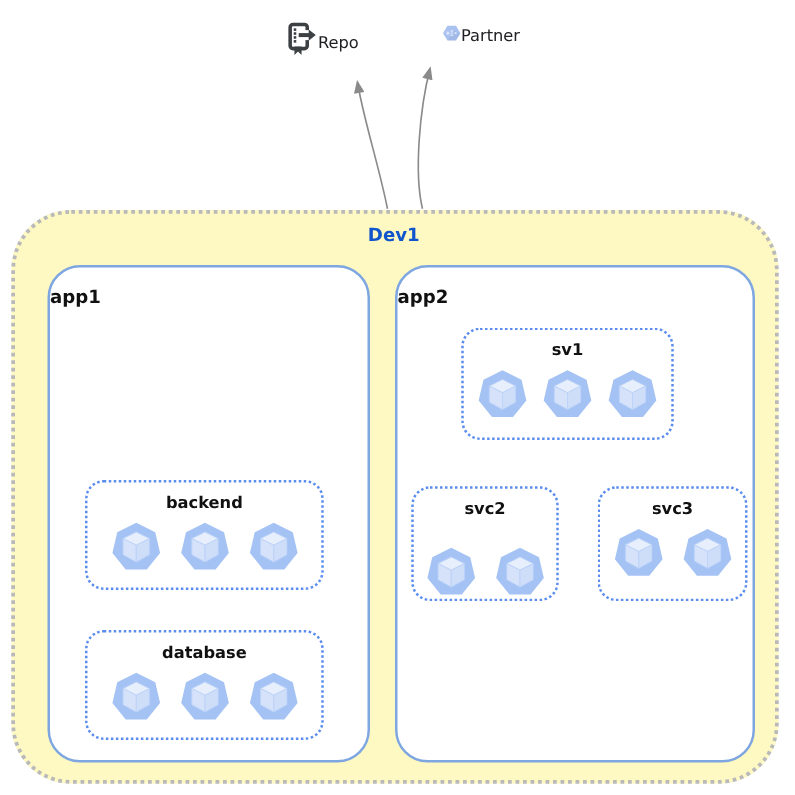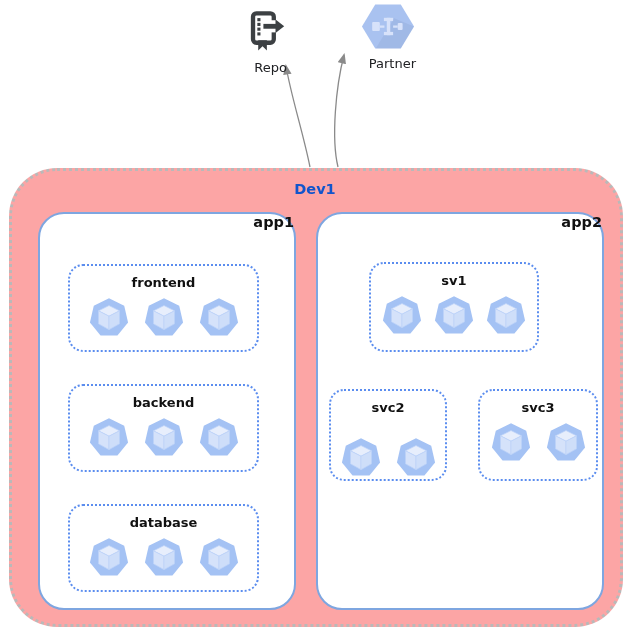--- a/index.html
+++ b/index.html
@@ -1,37 +1,37 @@
 <!DOCTYPE html>
 <html><head>
 <meta charset="utf-8">
 <style>
   html,body{margin:0;padding:0;background:#ffffff;}
   .canvas{
     position:relative;width:636px;height:636px;background:#ffffff;
     font-family:"DejaVu Sans","Liberation Sans",sans-serif;overflow:hidden;
   }
   
-  .ext-node{position:absolute;display:flex;flex-direction:column;align-items:flex-end;}
+  .ext-node{position:absolute;display:flex;flex-direction:row;align-items:center;}
   .ext-label{font-size:13px;color:#202124;margin-top:6px;}
   
   .cluster{
     position:absolute;left:9px;top:168px;width:614px;height:459px;
-    border:3px dotted #b9b9b9;border-radius:48px;background:#fca5a5;box-sizing:border-box;
+    border:3px dotted #b9b9b9;border-radius:48px;background:#fef9c3;box-sizing:border-box;
   }
   .cluster-label{
     position:absolute;left:248px;top:10px;width:110px;text-align:center;
     font-size:14.5px;font-weight:bold;color:#1155cc;
   }
   .app-box{
     position:absolute;border:2px solid #7ea6e0;border-radius:26px;background:#ffffff;
     box-sizing:border-box;
   }
   .app-label{
-    text-align:right;font-size:14.5px;font-weight:bold;color:#111111;margin-top:0;
+    text-align:left;font-size:14.5px;font-weight:bold;color:#111111;margin-top:16px;
   }
   .svc-box{
     position:absolute;border:2px dotted #5b8def;border-radius:15px;background:#ffffff;
     box-sizing:border-box;display:flex;flex-direction:column;align-items:center;
   }
   .svc-label{font-size:13px;font-weight:bold;color:#111111;margin-top:9px;}
   .pods{display:flex;justify-content:center;gap:11px;margin-top:5px;}
   .pod{width:44px;height:44px;flex:0 0 auto;}
   .edges{position:absolute;left:0;top:0;width:636px;height:636px;pointer-events:none;}
 </style>
@@ -107,34 +107,20 @@
     </svg>
     <div class="ext-label">Partner</div>
   </div>
 
   <div class="cluster">
     <div class="cluster-label">Dev1</div>
 
     <div class="app-box" style="left:26px;top:41px;width:258px;height:398px;">
       <div class="app-label">app1</div>
 
-      <div class="svc-box" style="left:28px;top:50px;width:191px;height:88px;">
-        <div class="svc-label">frontend</div>
-        <div class="pods">
-          <svg class="pod" viewBox="0 0 48 48">
-              <use href="#pod-sym"></use>
-            </svg>
-          <svg class="pod" viewBox="0 0 48 48">
-              <use href="#pod-sym"></use>
-            </svg>
-          <svg class="pod" viewBox="0 0 48 48">
-              <use href="#pod-sym"></use>
-            </svg>
-        </div>
-      </div>
 
       <div class="svc-box" style="left:28px;top:290px;width:191px;height:88px;">
         <div class="svc-label">database</div>
         <div class="pods">
           <svg class="pod" viewBox="0 0 48 48">
               <use href="#pod-sym"></use>
             </svg>
           <svg class="pod" viewBox="0 0 48 48">
               <use href="#pod-sym"></use>
             </svg>

